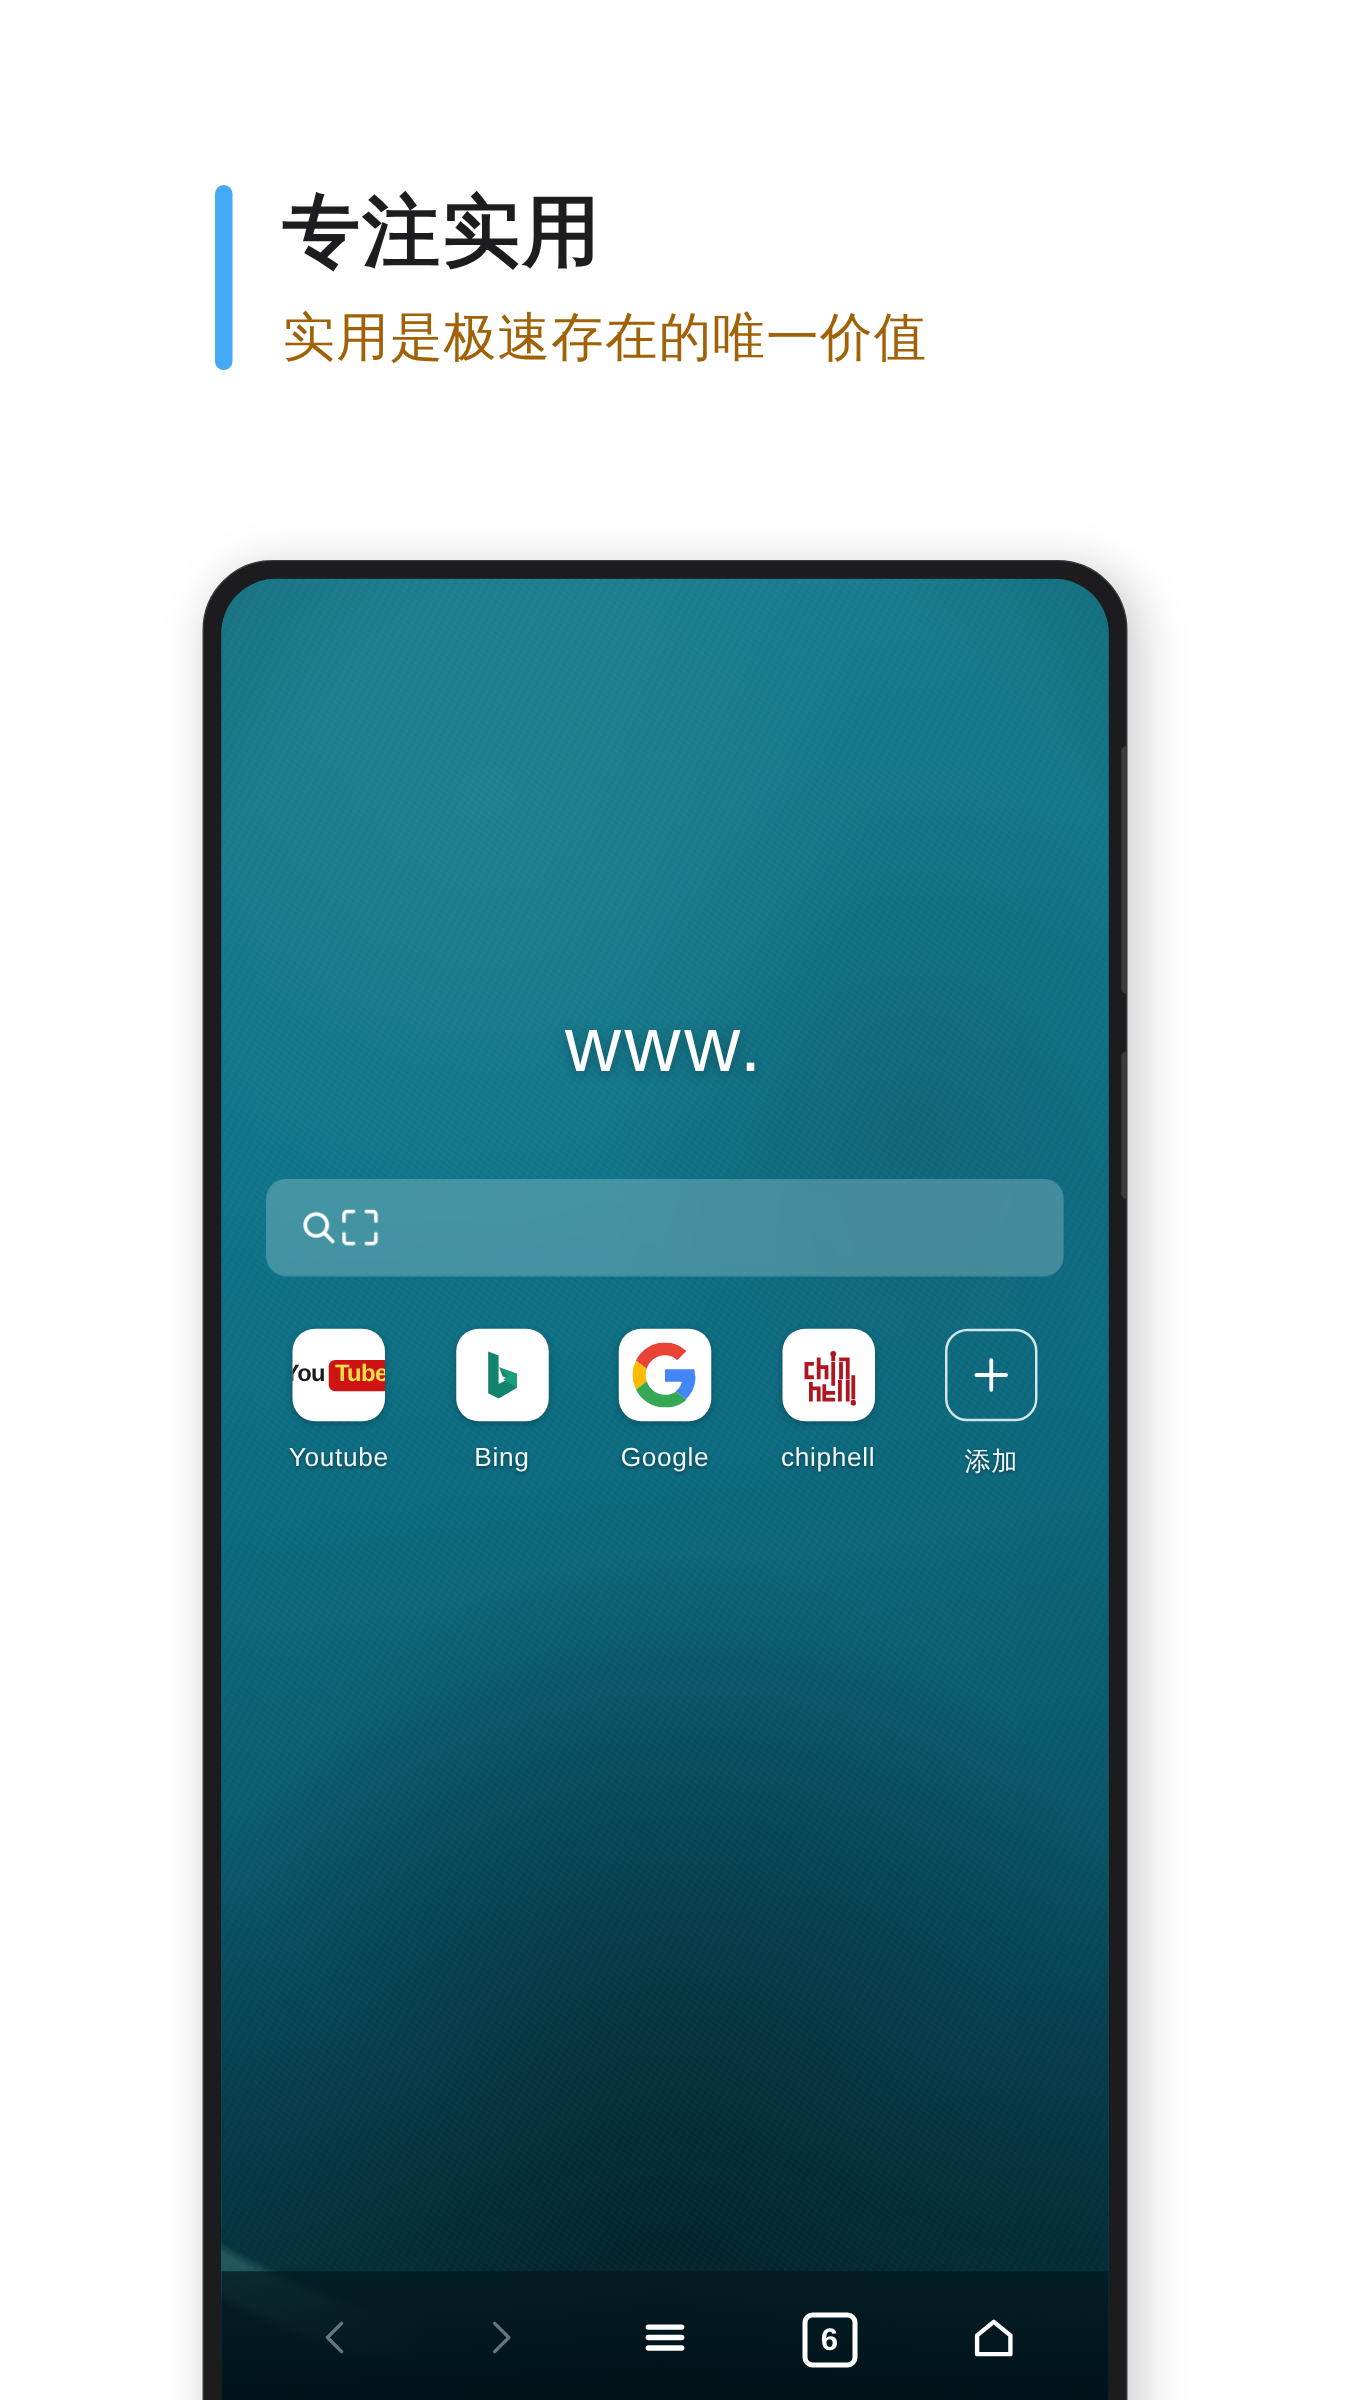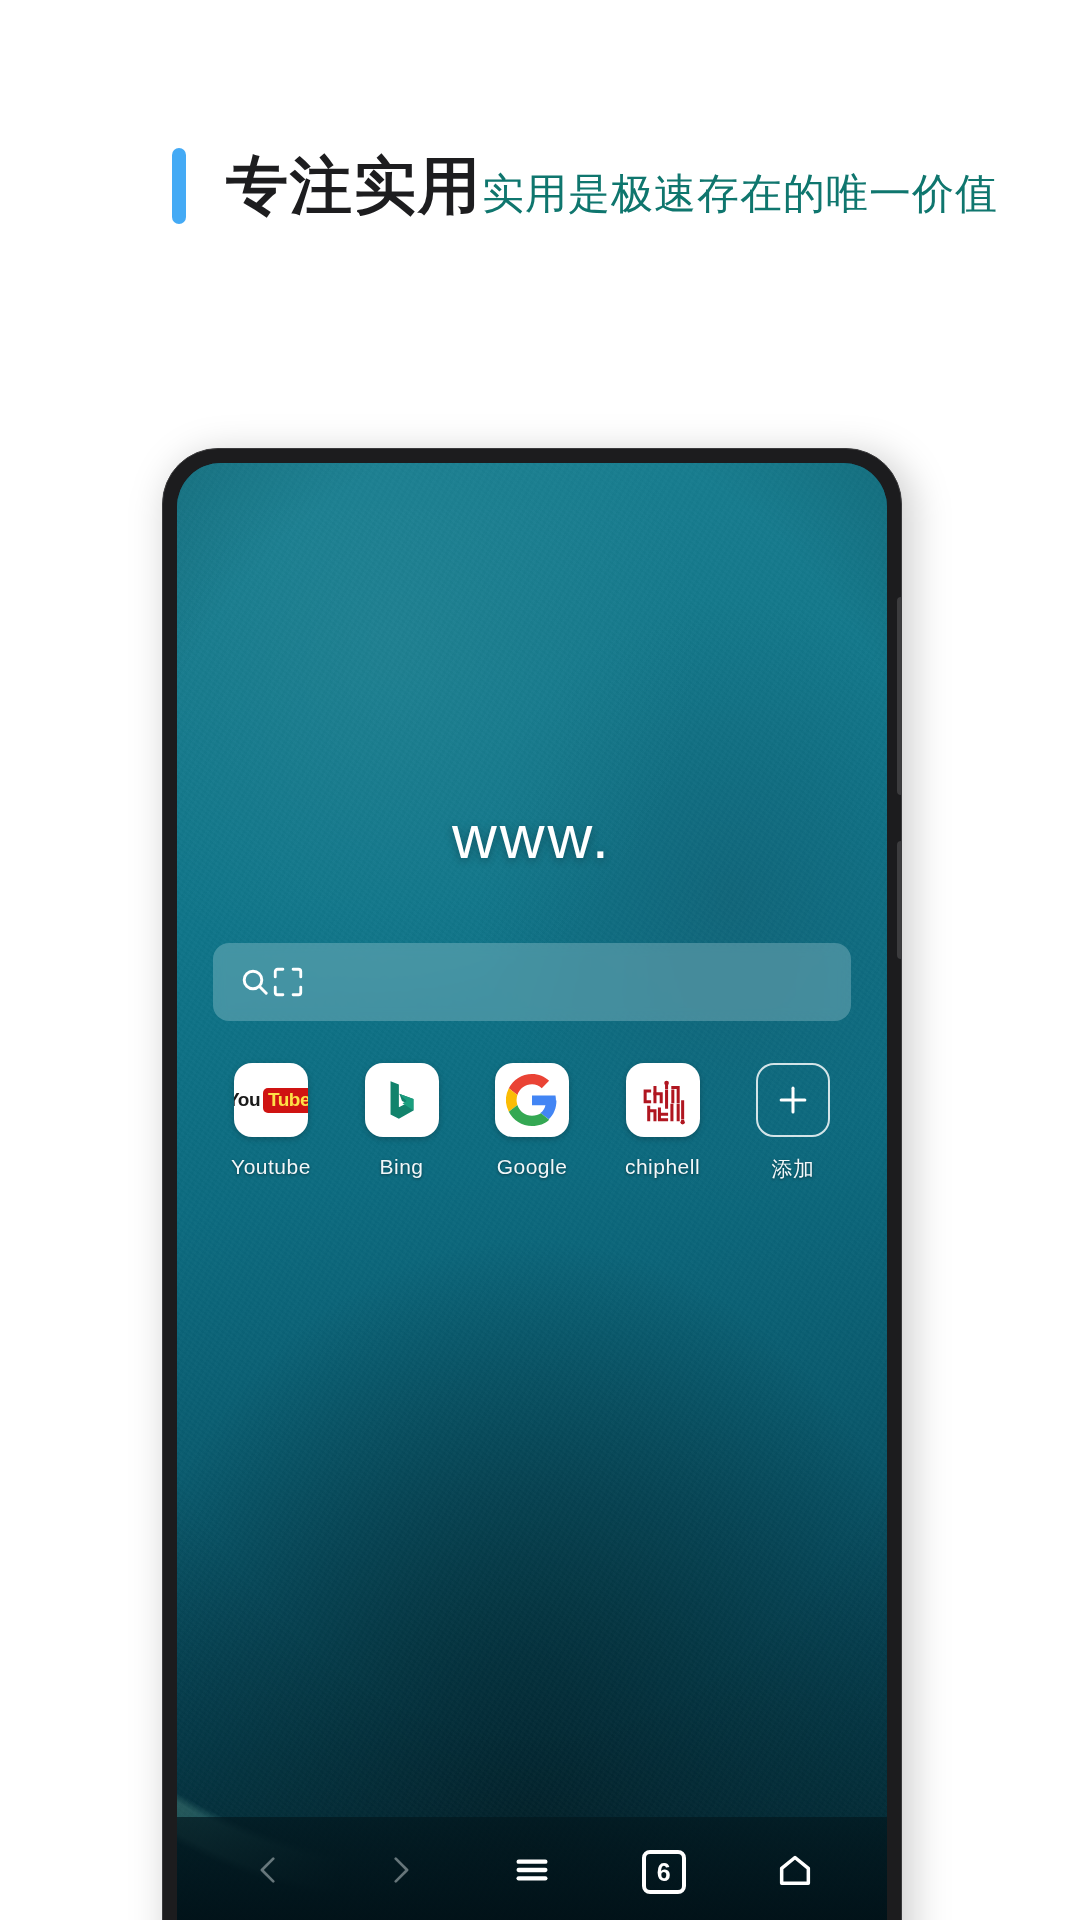--- a/index.html
+++ b/index.html
@@ -13,27 +13,27 @@
 
   
   .heading-wrap {
     position:absolute; left:172px; top:148px;
     display:flex; align-items:stretch; gap:40px;
   }
   .accent-bar {
     width:14px; border-radius:7px;
     background:#44aaf5; flex:0 0 14px;
   }
-  .heading-texts { display:flex; flex-direction:row; justify-content:flex-start; }
+  .heading-texts { display:flex; flex-direction:column; justify-content:flex-start; }
   .heading-title {
     font-size:62px; font-weight:bold; color:#1d1d1f;
     letter-spacing:2px; line-height:1.22;
   }
   .heading-sub {
-    font-size:42px; color:#0f766e; letter-spacing:1px;
+    font-size:42px; color:#a16207; letter-spacing:1px;
     margin-top:20px; line-height:1.25;
   }
 
   
   .phone-shadow {
     position:absolute; left:166px; top:452px;
     width:748px; height:1520px;
     border-radius:58px 58px 0 0;
     background:rgba(0,0,0,0.18);
     filter:blur(18px);

